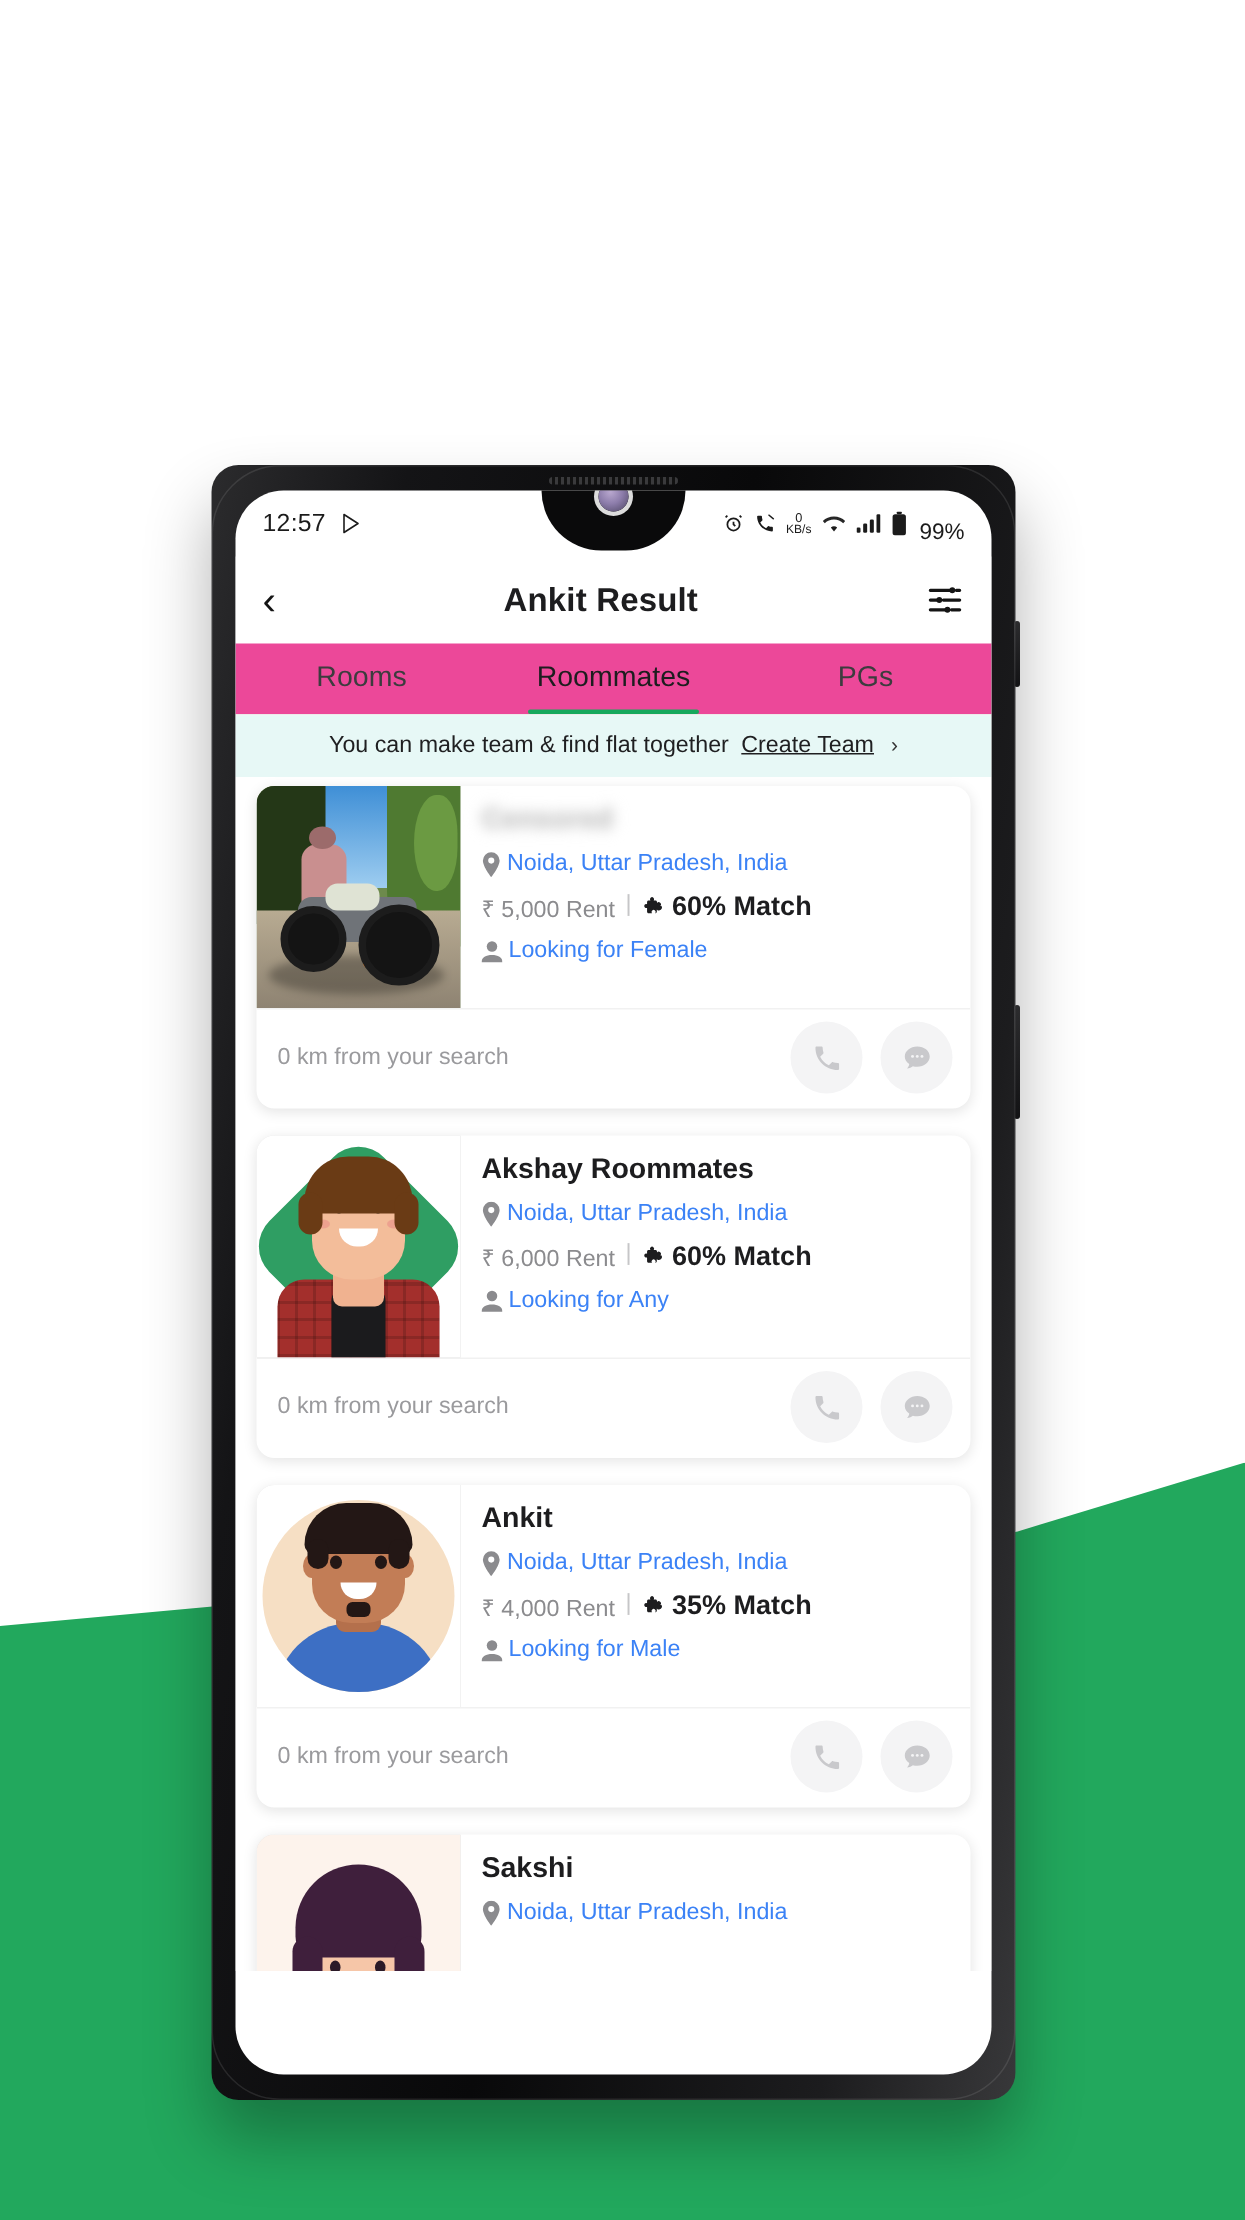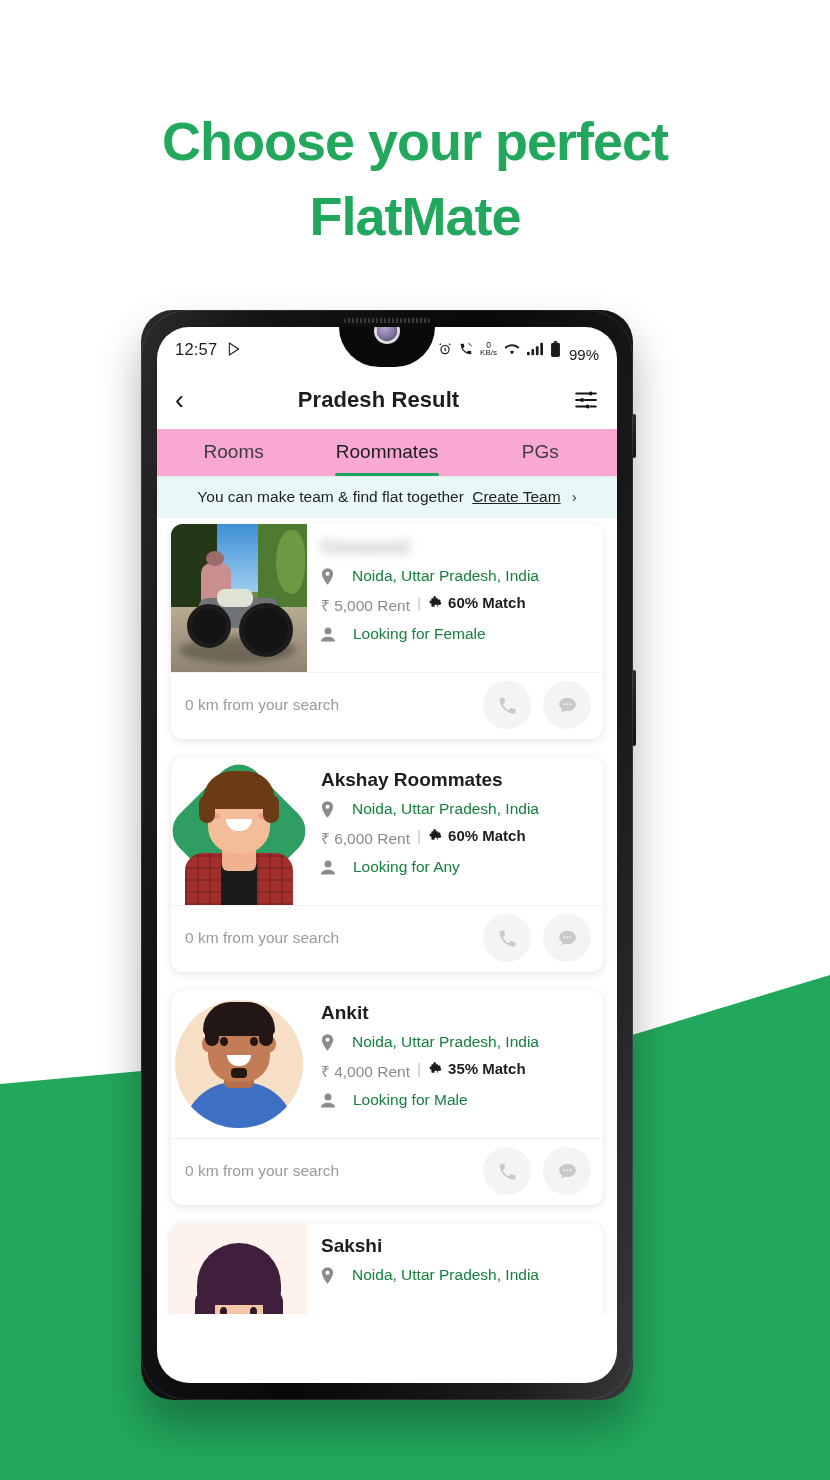--- a/index.html
+++ b/index.html
@@ -33,22 +33,22 @@
     color:#22a85d;
     font-size:54px;line-height:1.38;
     font-weight:bold;
     letter-spacing:-1px;
     z-index:5;
   }
   .headline .l2{display:block;}
 
   
   .phone{
-    position:absolute;left:141px;top:310px;width:492px;height:1090px;
-    border-radius:32px;
+    position:absolute;left:141px;top:310px;width:536px;height:1090px;
+    border-radius:18px;
     background:linear-gradient(100deg,#2b2b2d 0%,#141416 18%,#09090a 50%,#1c1c1e 82%,#38383a 100%);
     box-shadow:0 26px 44px rgba(0,0,0,.30);
     z-index:6;
   }
   .phone:after{ 
     content:"";position:absolute;inset:0;border-radius:46px;
     border:1px solid rgba(255,255,255,.10);pointer-events:none;
   }
   .speaker{
     position:absolute;left:50%;transform:translateX(-50%);top:8px;
@@ -101,21 +101,21 @@
     height:58px;display:flex;align-items:center;padding:0 18px;background:#fff;
   }
   .appbar .back{font-size:27px;color:#141414;line-height:1;cursor:pointer;}
   .appbar .title{
     flex:1;text-align:center;font-size:22px;font-weight:bold;color:#1d1d1f;
     letter-spacing:.1px;
   }
   .appbar .filter{width:26px;height:26px;}
 
   
-  .tabs{display:flex;background:#f9a8d4;}
+  .tabs{display:flex;background:#ec4899;}
   .tab{
     flex:1;text-align:center;padding:12px 0 13px;font-size:19px;color:#3c3c3e;
     position:relative;cursor:pointer;
   }
   .tab.active{color:#1d1d1f;}
   .tab.active:after{
     content:"";position:absolute;left:16%;right:16%;bottom:0;height:3.5px;
     background:#17a85d;border-radius:2px;
   }
   .tabs-divider{height:1px;background:#eceaea;}
@@ -140,25 +140,25 @@
   .thumb{
     width:136px;min-height:148px;flex:0 0 136px;position:relative;overflow:hidden;
     background:#ddd;
   }
   .info{flex:1;padding:12px 10px 10px 14px;display:flex;flex-direction:column;gap:9px;}
   .name{font-size:19px;font-weight:bold;color:#1d1d1f;}
   .name.blurred{
     color:#cfcfcf;filter:blur(4px);
     text-shadow:0 0 7px #c9c9c9;user-select:none;
   }
-  .row{display:flex;font-size:15.5px;color:#15803d;gap:18px;}
+  .row{display:flex;font-size:15.5px;color:#3b82f6;gap:4px;}
   .row .ic{flex:0 0 auto;display:inline-flex;align-items:center;}
   .rentrow{display:flex;align-items:flex-start;font-size:15.5px;color:#8b8b8e;gap:7px;}
   .rentrow .sep{color:#c6c6c8;}
-  .match{color:#1d1d1f;font-weight:bold;font-size:15px;display:flex;align-items:center;gap:5px;}
+  .match{color:#1d1d1f;font-weight:bold;font-size:18px;display:flex;align-items:center;gap:5px;}
   .card-foot{
     display:flex;align-items:center;justify-content:space-between;
     padding:8px 12px 10px 14px;border-top:1px solid #f1f1f1;
   }
   .dist{font-size:15.5px;color:#9a9a9d;}
   .acts{display:flex;gap:12px;}
   .act{
     width:48px;height:48px;border-radius:50%;background:#f4f4f5;
     display:flex;align-items:center;justify-content:center;cursor:pointer;
   }
@@ -238,24 +238,20 @@
 </style>
 </head>
 <body>
 
 <div class="stage">
 
   <div class="bg-green-left"></div>
   <div class="bg-green-right"></div>
   <div class="bg-green-bottom"></div>
 
-  <div class="headline">
-    <span>Choose your perfect</span>
-    <span class="l2">FlatMate</span>
-  </div>
 
   <div class="phone">
     <div class="speaker"></div>
     <div class="btn-side btn-power"></div>
     <div class="btn-side btn-vol"></div>
 
     <div class="screen">
 
       <div class="notch-wrap">
         <div class="notch">
@@ -308,21 +304,21 @@
                 <rect x="4" y="0" width="4" height="2" rx="1"></rect>
                 <rect x="1" y="2" width="10" height="16" rx="2"></rect>
               </svg>
           </span>
           <span class="sb-batt">99%</span>
         </div>
       </div>
 
       <div class="appbar">
         <span class="back">‹</span>
-        <span class="title">Pradesh Result</span>
+        <span class="title">Ankit Result</span>
         <span class="filter">
           <svg width="26" height="26" viewBox="0 0 24 24" fill="none" stroke="#141414" stroke-width="2" stroke-linecap="round">
             <path d="M3 6h12M19 6h2M3 12h4M11 12h10M3 18h9M16 18h5"></path>
             <circle cx="16.5" cy="6" r="1.8" fill="#141414" stroke="none"></circle>
             <circle cx="8.5" cy="12" r="1.8" fill="#141414" stroke="none"></circle>
             <circle cx="13.5" cy="18" r="1.8" fill="#141414" stroke="none"></circle>
           </svg>
         </span>
       </div>
 

